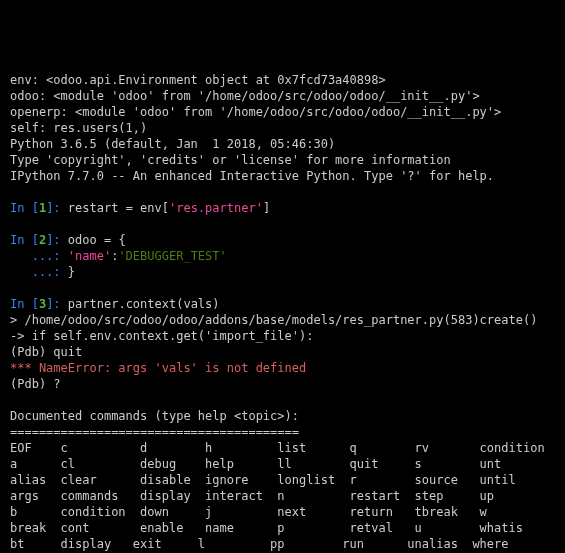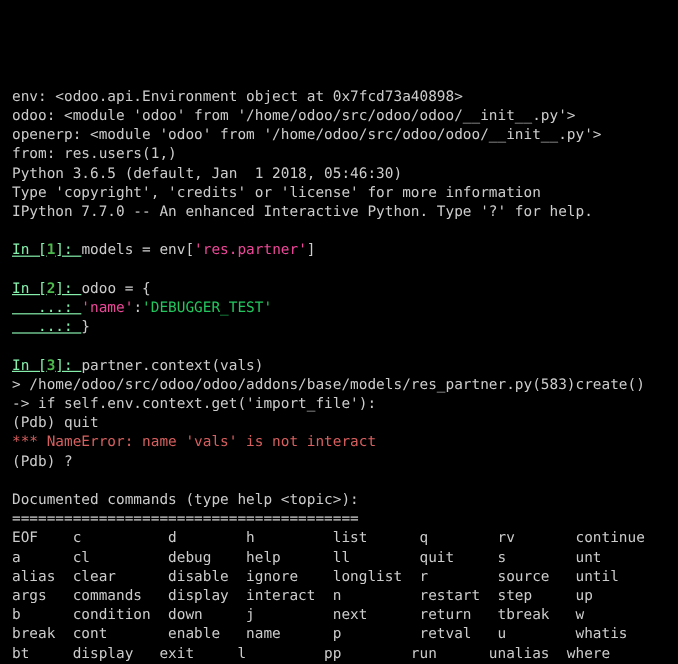--- a/index.html
+++ b/index.html
@@ -5,55 +5,55 @@
   body {
     background: #000;
     color: #ccc;
     font-family: "Menlo", "Consolas", "DejaVu Sans Mono", monospace;
     font-size: 12px;
     line-height: 16px;
     margin: 0;
     padding: 8px 10px;
     white-space: pre;
   }
-  .g  { color: #86efac; text-decoration: underline; }   
+  .g  { color: #3b82f6; }   
   .gb { color: #4db84d; font-weight: bold; }
   .c  { color: #ec4899; }   
-  .y  { color: #22c55e; }   
+  .y  { color: #4d7c0f; }   
   .r  { color: #d75f5f; }
 </style>
 </head>
 <body>
 
 
 
 <div><span>env: &lt;odoo.api.Environment object at 0x7fcd73a40898&gt;</span>
 <span>odoo: &lt;module 'odoo' from '/home/odoo/src/odoo/odoo/__init__.py'&gt;</span>
 <span>openerp: &lt;module 'odoo' from '/home/odoo/src/odoo/odoo/__init__.py'&gt;</span>
-<span>from: res.users(1,)</span>
+<span>self: res.users(1,)</span>
 <span>Python 3.6.5 (default, Jan  1 2018, 05:46:30)</span>
 <span>Type 'copyright', 'credits' or 'license' for more information</span>
 <span>IPython 7.7.0 -- An enhanced Interactive Python. Type '?' for help.</span>
 
-<span class="g">In [</span><span class="gb">1</span><span class="g">]: </span><span>models = env[</span><span class="c">'res.partner'</span><span>]</span>
+<span class="g">In [</span><span class="gb">1</span><span class="g">]: </span><span>restart = env[</span><span class="c">'res.partner'</span><span>]</span>
 
 <span class="g">In [</span><span class="gb">2</span><span class="g">]: </span><span>odoo = {</span>
 <span class="g">   ...: </span><span class="c">'name'</span><span>:</span><span class="y">'DEBUGGER_TEST'</span>
 <span class="g">   ...: </span><span>}</span>
 
 <span class="g">In [</span><span class="gb">3</span><span class="g">]: </span><span>partner.context(vals)</span>
 <span>&gt; /home/odoo/src/odoo/odoo/addons/base/models/res_partner.py(583)create()</span>
 <span>-&gt; if self.env.context.get('import_file'):</span>
 <span>(Pdb) quit</span>
-<span class="r">*** NameError: name 'vals' is not interact</span>
+<span class="r">*** NameError: args 'vals' is not defined</span>
 <span>(Pdb) ?</span>
 
 <span>Documented commands (type help &lt;topic&gt;):</span>
 <span>========================================</span>
-<span>EOF    c          d        h         list      q        rv       continue</span>
+<span>EOF    c          d        h         list      q        rv       condition</span>
 <span>a      cl         debug    help      ll        quit     s        unt</span>
 <span>alias  clear      disable  ignore    longlist  r        source   until</span>
 <span>args   commands   display  interact  n         restart  step     up</span>
 <span>b      condition  down     j         next      return   tbreak   w</span>
 <span>break  cont       enable   name      p         retval   u        whatis</span>
 <span>bt     display   exit     l         pp        run      unalias  where</span>
 
 
 
 

